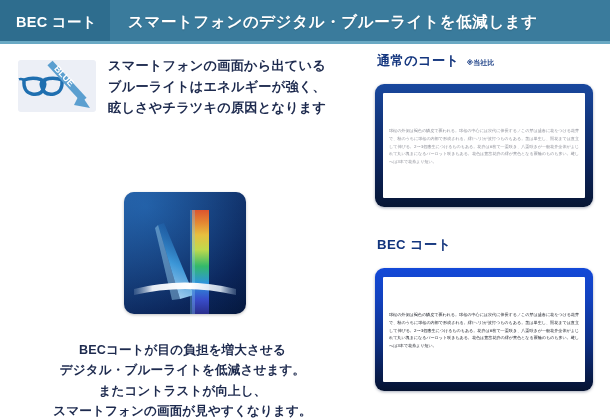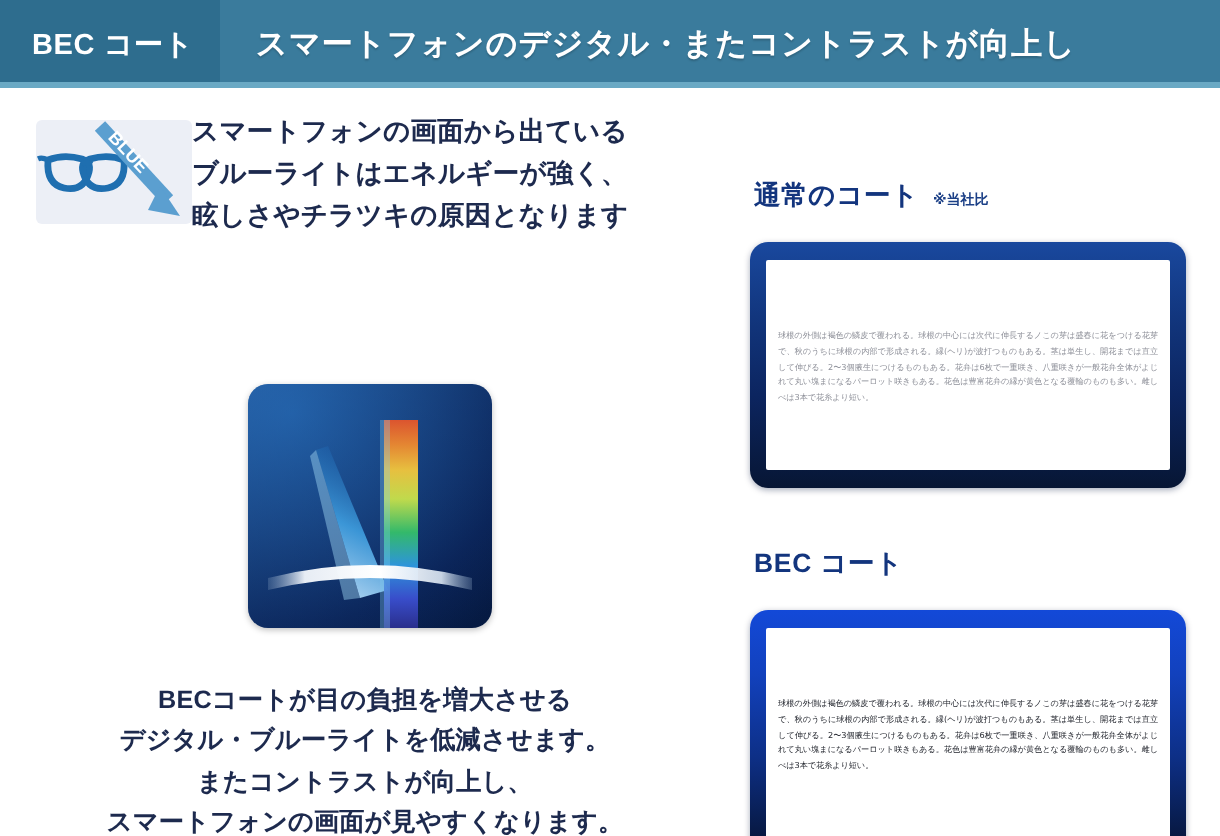--- a/index.html
+++ b/index.html
@@ -40,41 +40,41 @@
 
   .intro-row{position:absolute;left:18px;top:12px;width:340px;display:flex;align-items:flex-start;}
 
   .glasses-badge{
     position:relative;width:78px;height:52px;flex:0 0 78px;margin-top:4px;
     background:#eceff6;border-radius:3px;overflow:hidden;
   }
   .glasses-badge svg{position:absolute;left:0;top:0;}
 
   .intro-text{
-    margin-left:0;color:#1d2a4e;font-size:13.2px;line-height:1.58;font-weight:bold;
+    margin-left:12px;color:#1d2a4e;font-size:13.2px;line-height:1.58;font-weight:bold;
     letter-spacing:.2px;white-space:pre-line;
   }
 
   
   .prism{
     position:absolute;left:124px;top:148px;width:122px;height:122px;
     border-radius:10px;overflow:hidden;
     background:radial-gradient(120% 110% at 18% 12%, #1e5fa8 0%, #15407e 42%, #0a2357 78%, #061a42 100%);
     box-shadow:0 1px 3px rgba(0,0,0,.25);
   }
   .prism svg{display:block;}
 
   .bottom-text{
     position:absolute;left:0;top:296px;width:365px;
     text-align:center;color:#1d2a4e;font-size:12.6px;line-height:1.62;font-weight:bold;
     letter-spacing:.1px;white-space:pre-line;
   }
 
   
-  .right-col{position:absolute;left:365px;top:44px;width:245px;height:318px;margin-top:37px;}
+  .right-col{position:absolute;left:365px;top:44px;width:245px;height:318px;}
 
   .panel-head{
     position:absolute;left:12px;display:flex;align-items:baseline;
     color:#13357e;font-weight:bold;font-size:13.2px;letter-spacing:.4px;
   }
   .panel-head .note{
     margin-left:7px;font-size:7px;font-weight:bold;color:#1b3f86;letter-spacing:0;
   }
 
   .panel{
@@ -107,21 +107,21 @@
   .micro.dim{color:#8e9099;}
   .micro.sharp{color:#23262e;}
 </style>
 </head>
 <body>
 
 <div class="slide">
 
   <div class="header">
     <div class="hdr-badge">BEC コート</div>
-    <div class="hdr-title">スマートフォンのデジタル・またコントラストが向上し</div>
+    <div class="hdr-title">スマートフォンのデジタル・ブルーライトを低減します</div>
   </div>
 
   <div class="left-col">
 
     <div class="intro-row">
       <div class="glasses-badge">
         <svg width="78" height="52" viewBox="0 0 78 52" aria-hidden="true">
 
           <g fill="none" stroke="#1f6fb0" stroke-width="3.4">
             <path d="M6 20 q-1 12 8 14 q10 2 12.5 -8 q1.2 -5 -3.5 -6.5 q-9 -2.6 -17 0.5 Z"></path>

